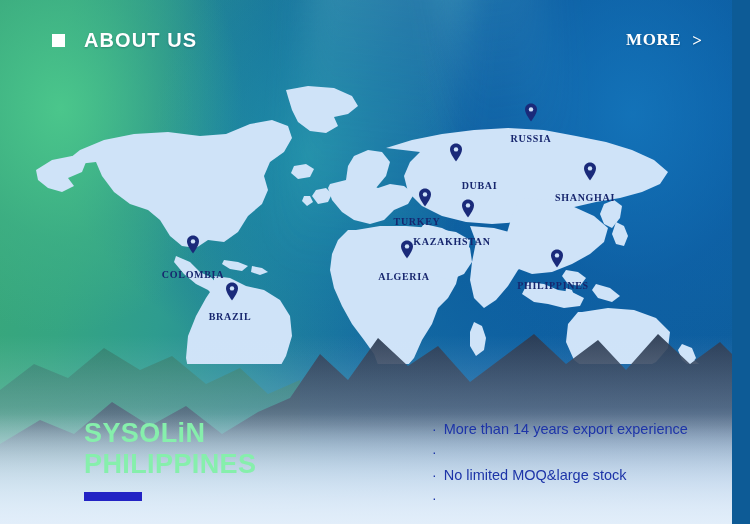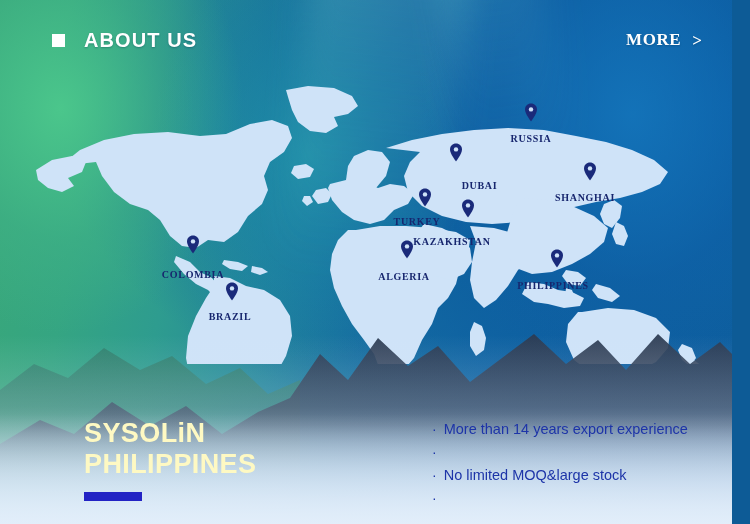--- a/index.html
+++ b/index.html
@@ -110,21 +110,21 @@
     font-weight:bold;
     letter-spacing:.7px;
     white-space:nowrap;
     transform:translateX(-50%);
     font-family:Liberation Serif, serif;
   }
 
   
   .brand-block { position:absolute; left:84px; top:418px; }
   .brand-line1, .brand-line2 {
-    color:#fef9c3; font-weight:bold; font-size:27px; letter-spacing:.4px;
+    color:#86efac; font-weight:bold; font-size:27px; letter-spacing:.4px;
     line-height:31px; font-family:"Liberation Sans", sans-serif;
   }
   .brand-rule { margin-top:12px; width:58px; height:9px; background:#2323c4; }
 
   .features { position:absolute; left:432px; top:418px; }
   .feature-item {
     display:flex; align-items:baseline; gap:7px;
     color:#1d34a8; font-size:14.5px; line-height:22px;
     font-family:"Liberation Sans", sans-serif;
     margin-bottom:1px;

